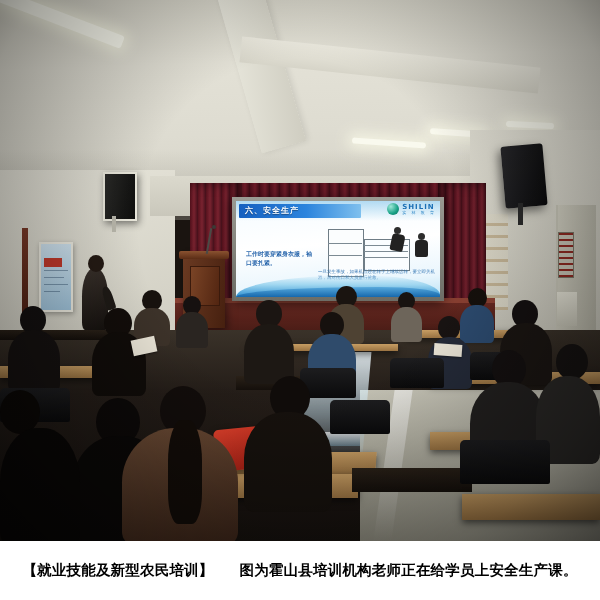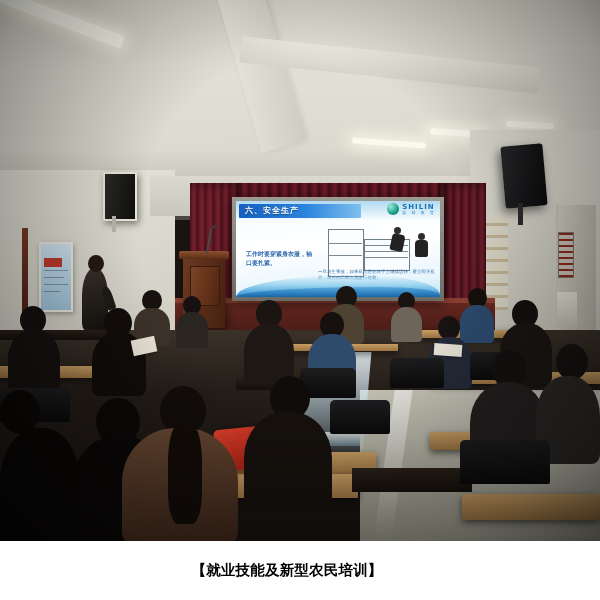--- a/index.html
+++ b/index.html
@@ -347,16 +347,17 @@
     <div class="chair" style="left:460px;top:440px;width:90px;height:44px;"></div>
     <div class="chair" style="left:330px;top:400px;width:60px;height:34px;"></div>
 
     <div class="vig"></div>
   </div>
 
   <div class="caption">
     <div class="caption-inner">
       <span class="cap-title">【就业技能及新型农民培训】</span>
       <span class="cap-gap"></span>
+      <span class="cap-body">图为霍山县培训机构老师正在给学员上安全生产课。</span>
     </div>
   </div>
 
 </div>
 
 </body></html>

